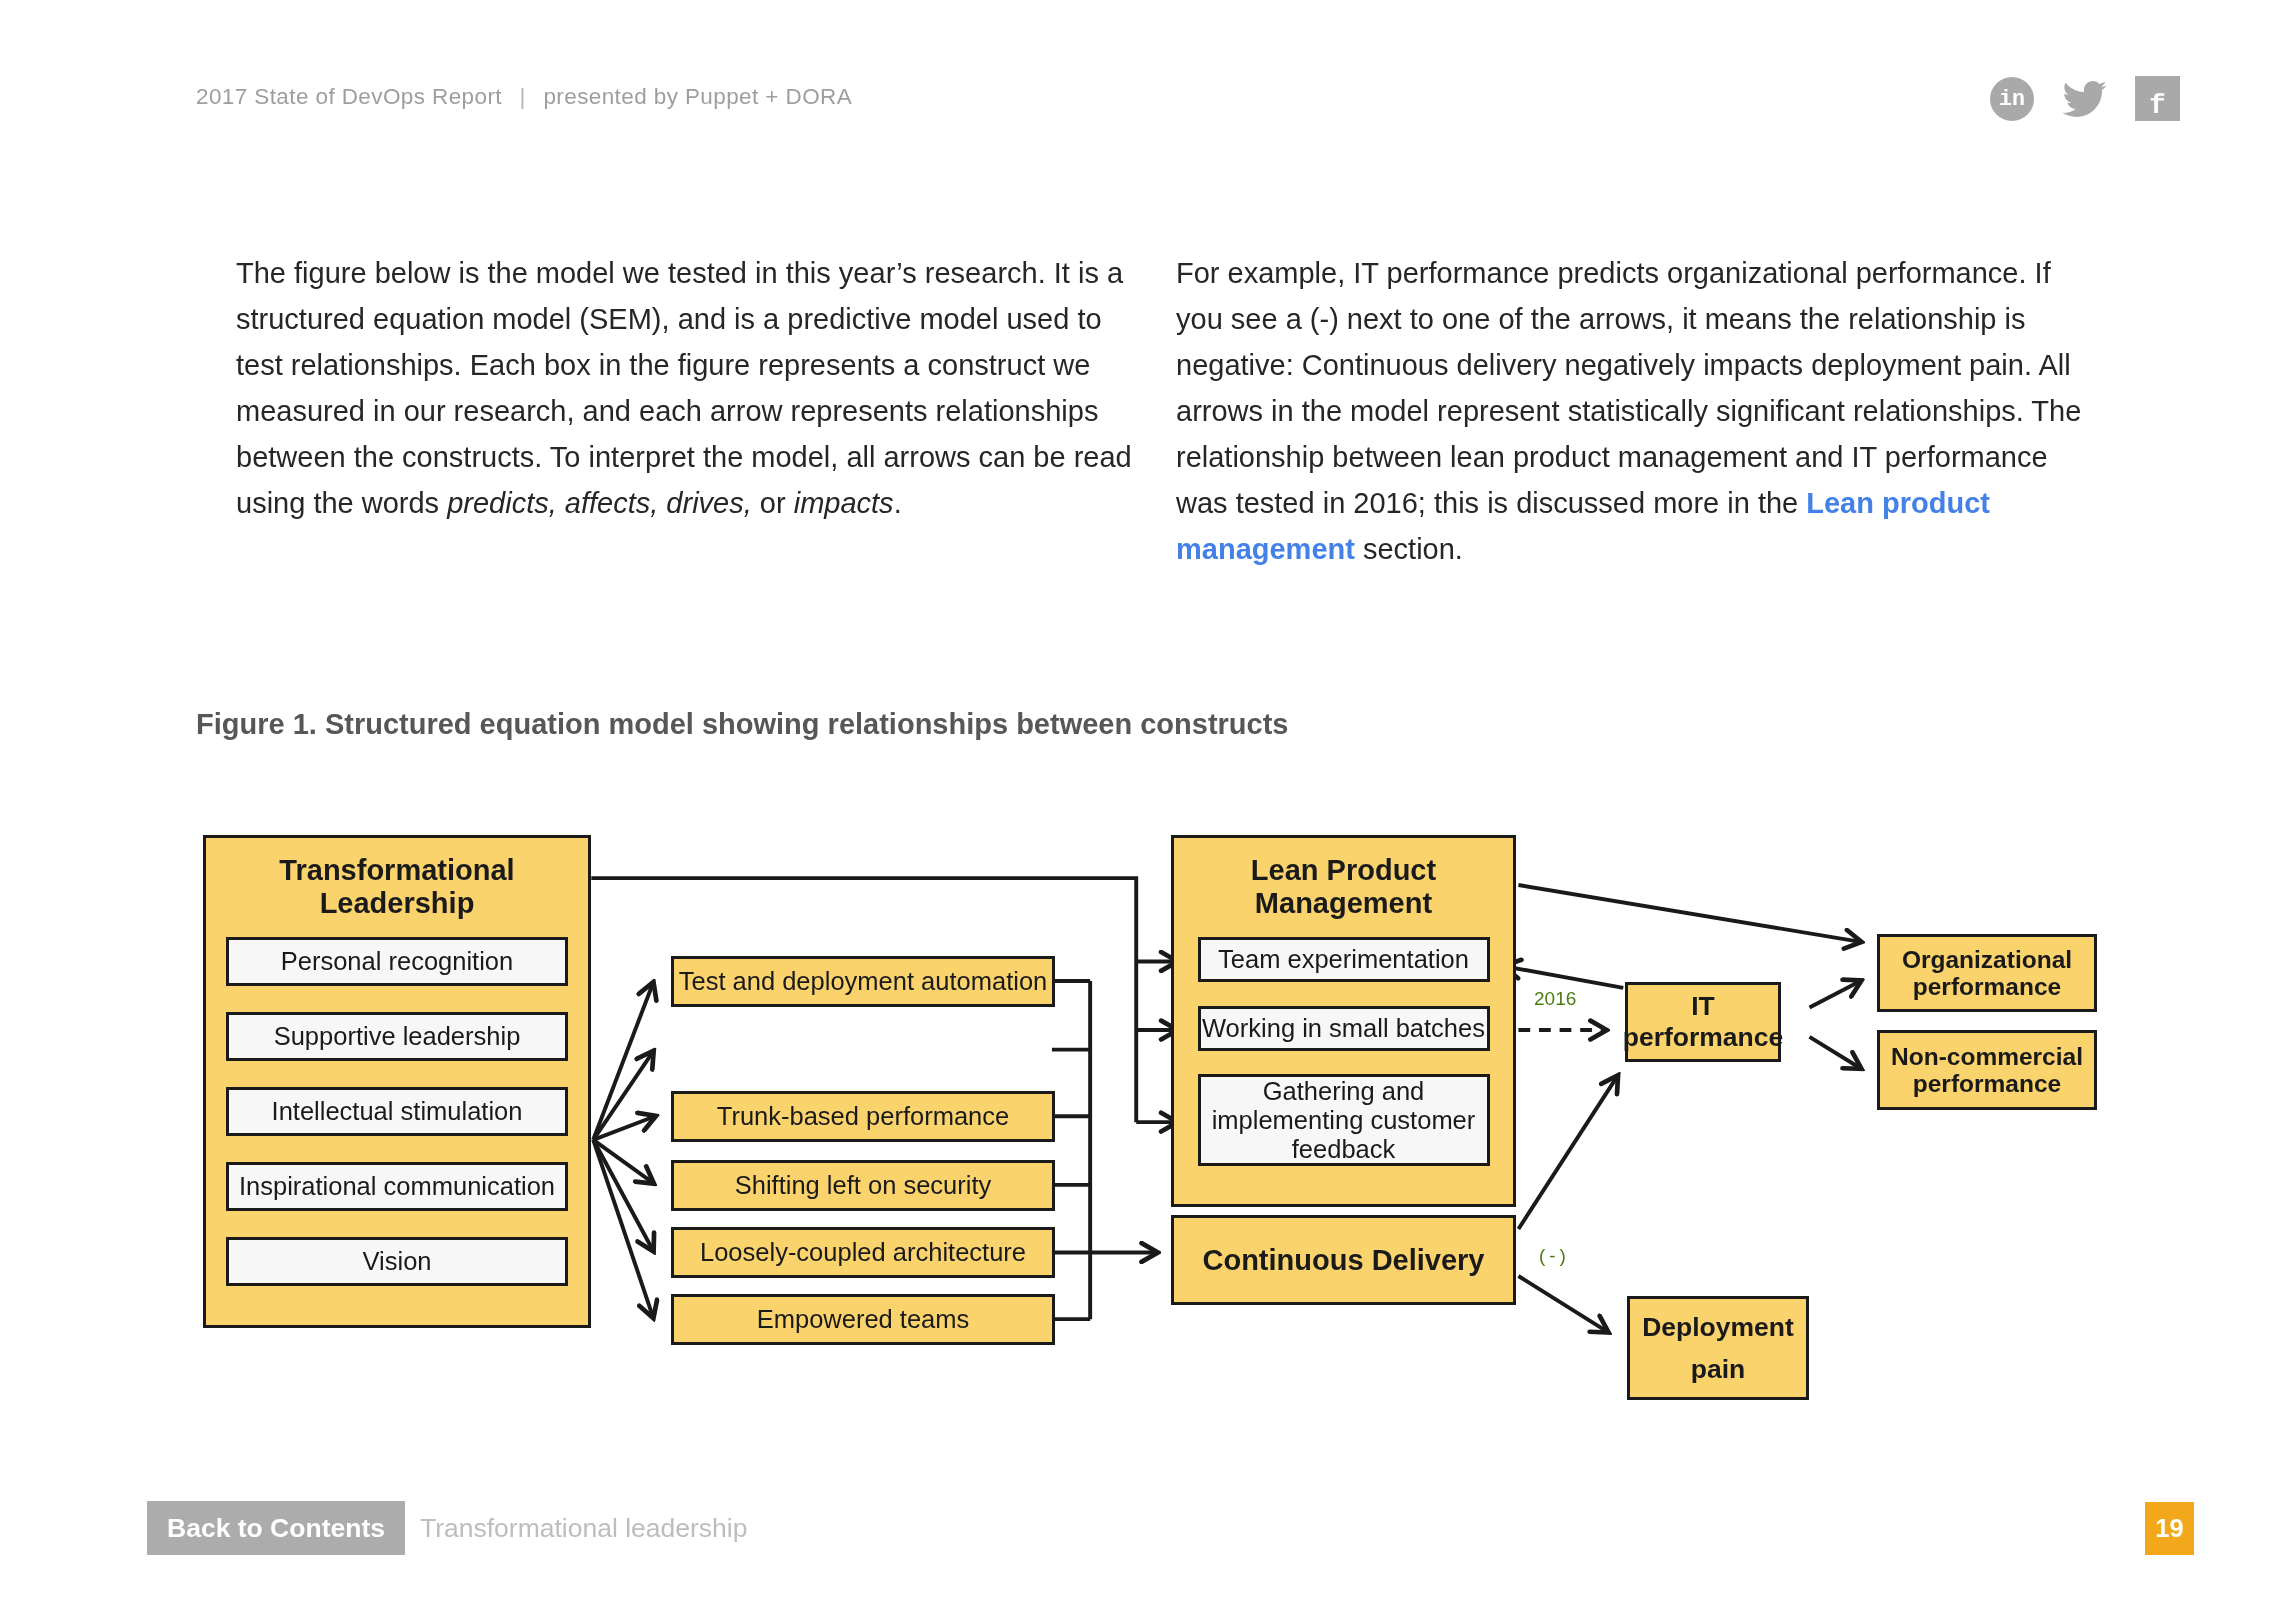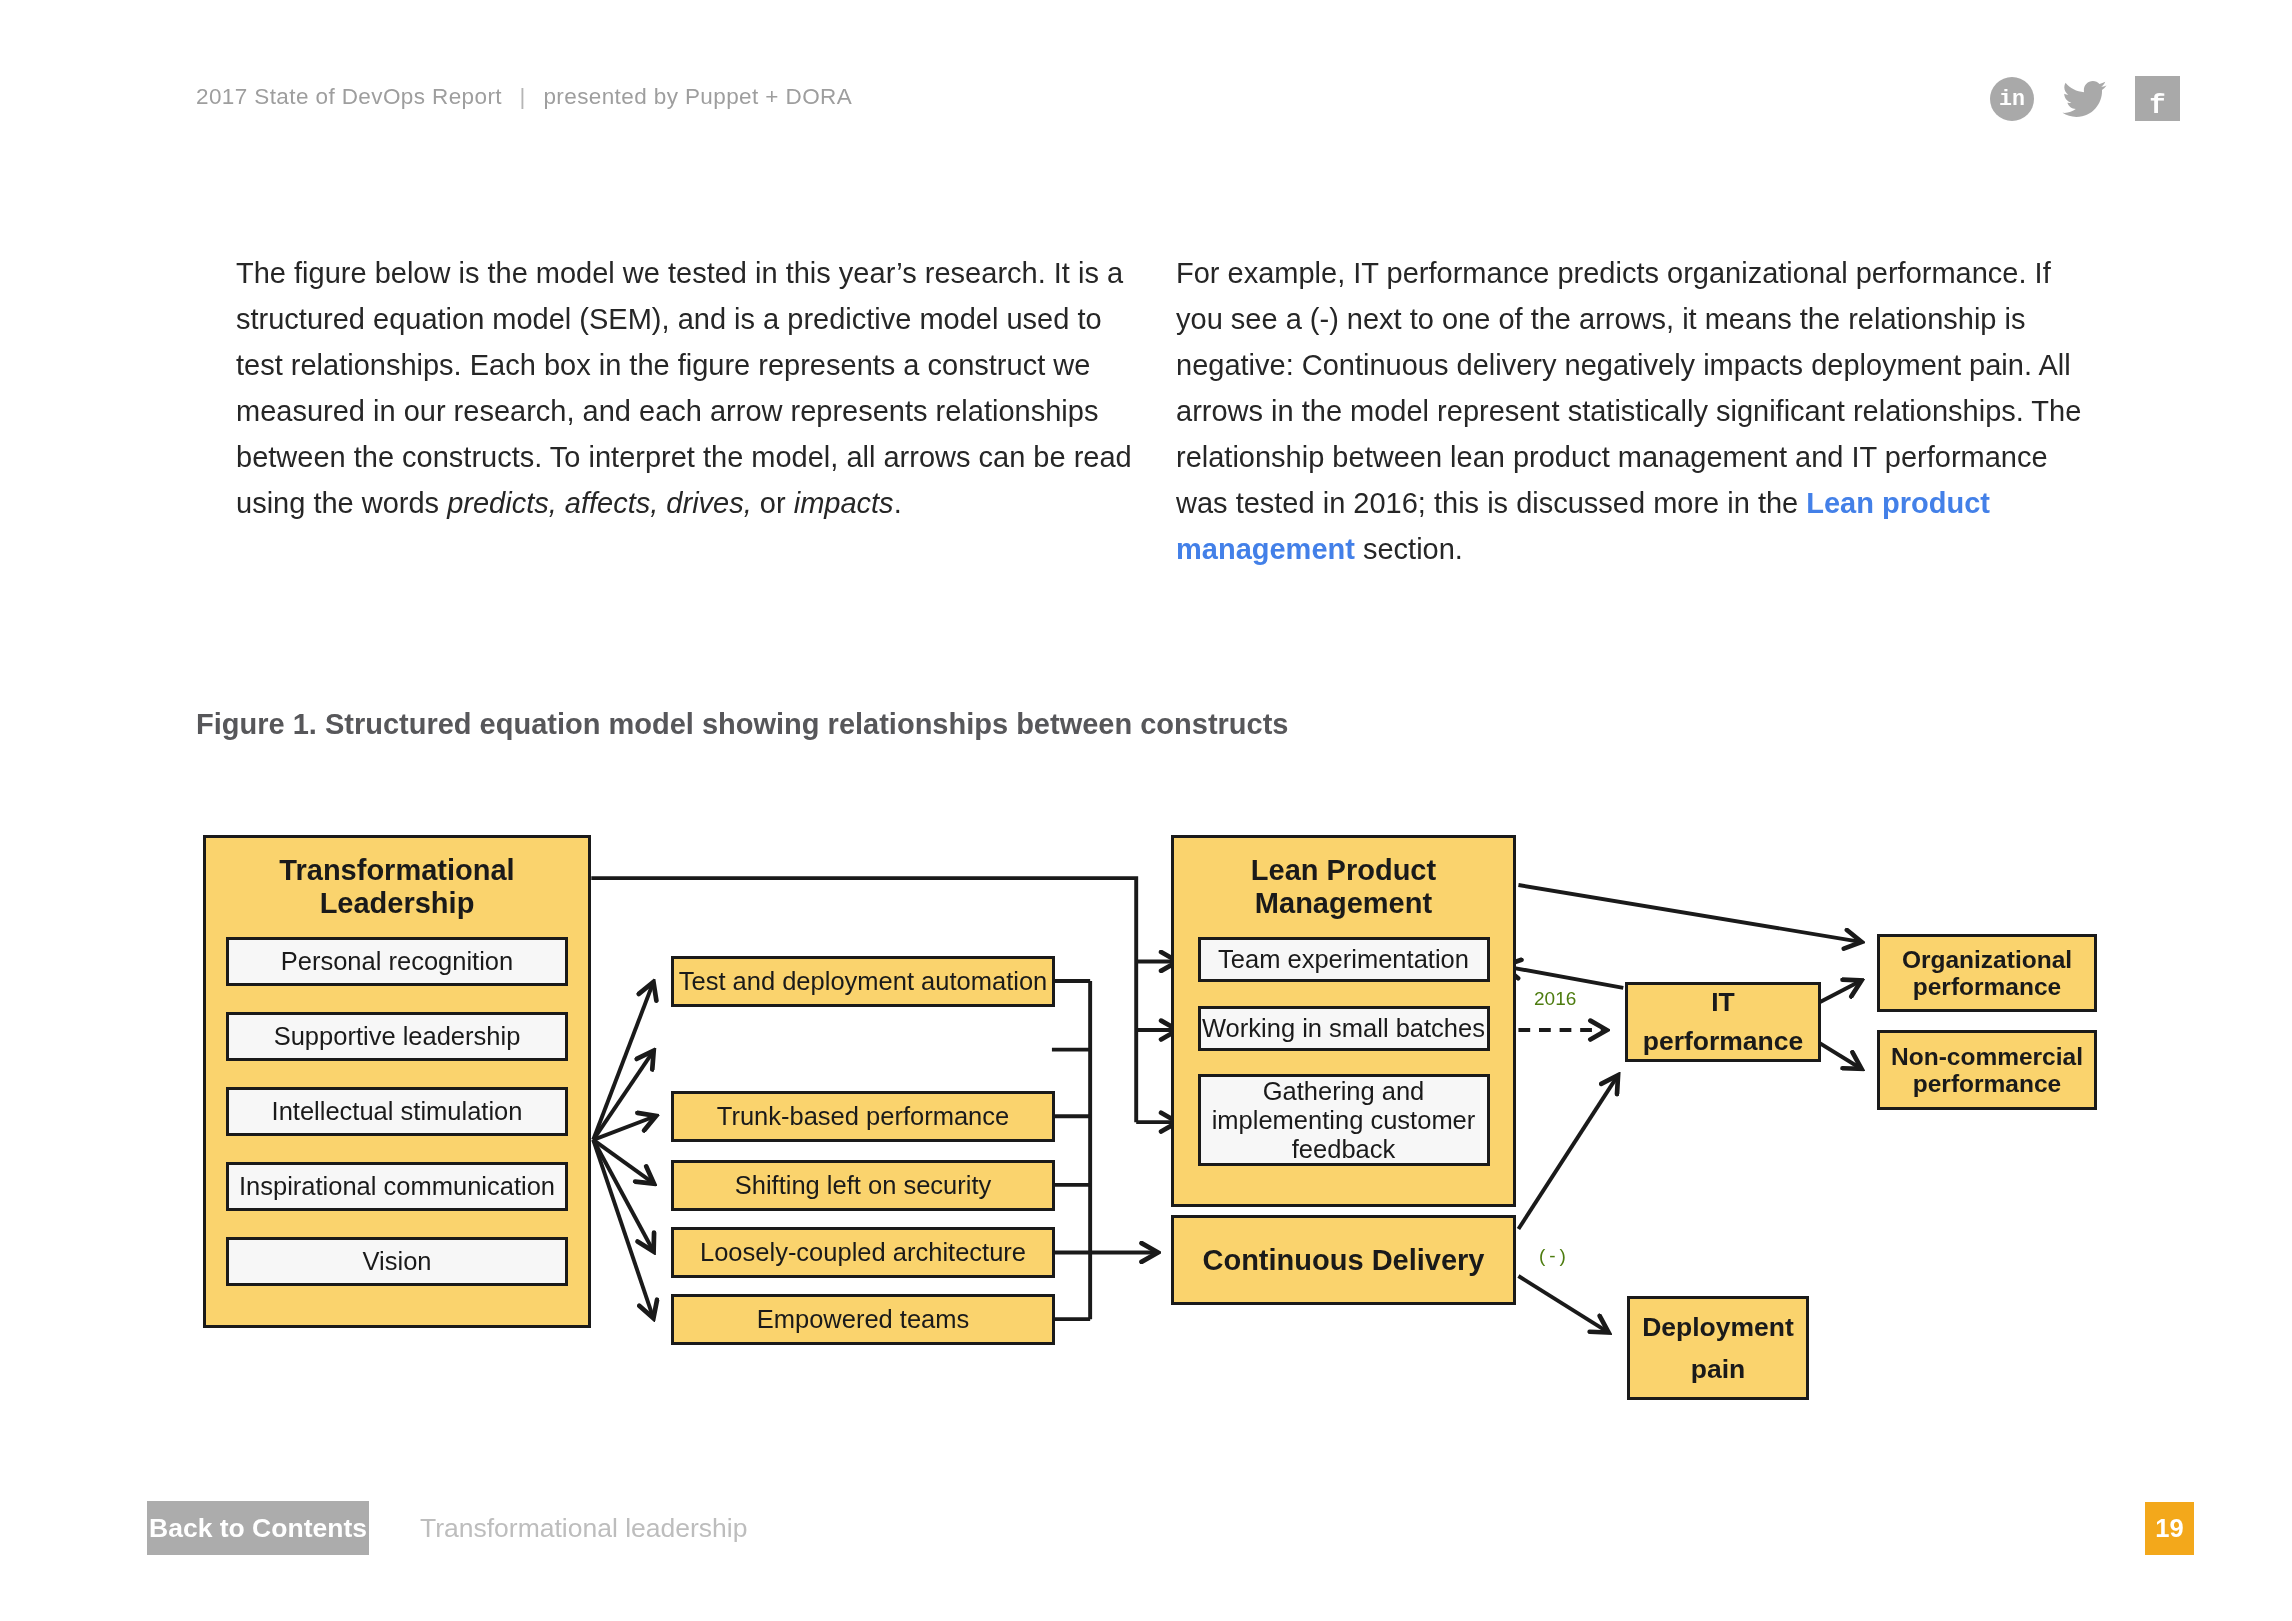--- a/index.html
+++ b/index.html
@@ -54,31 +54,31 @@
   }
   .cd-box {
     left:1171px; top:1215px; width:345px; height:90px; display:flex; align-items:center;
     justify-content:center; font-weight:bold; font-size:29px; color:#1a1a1a;
   }
   .small-node {
     position:absolute; background:#fad36d; border:3.9px solid #1a1a1a; display:flex;
     align-items:center; justify-content:center; text-align:center; font-weight:bold;
     color:#1a1a1a;
   }
-  .it-box  { left:1625px; top:982px; width:196px; height:80px;  font-size:26.5px; line-height:39px; }
+  .it-box  { left:1625px; top:982px; width:156px; height:80px;  font-size:26.5px; line-height:31px; }
   .org-box { left:1877px; top:934px;  width:220px; height:78px;  font-size:24.5px; line-height:27.4px; }
   .ncm-box { left:1877px; top:1030px; width:220px; height:80px;  font-size:24.5px; line-height:27.4px; }
   .dp-box  { left:1627px; top:1296px; width:182px; height:104px; font-size:26.5px; line-height:42px; }
   .conn { position:absolute; left:0; top:0; pointer-events:none; }
   .anno { position:absolute; font-size:19px; color:#4d7c0f; }
   .anno-year { left:1534px; top:988px; }
   .anno-neg  { left:1539px; top:1245px; letter-spacing:3.9px; }
   
   .back-btn {
-    position:absolute; left:147px; top:1501px; width:222px; height:54px; background:#acacac;
+    position:absolute; left:147px; top:1501px; width:258px; height:54px; background:#acacac;
     color:#ffffff; font-weight:bold; font-size:26.5px; display:flex; align-items:center;
     justify-content:center; cursor:pointer;
   }
   .footer-section { position:absolute; left:420px; top:1513px; font-size:26.5px; color:#bdbdbd; }
   .page-badge {
     position:absolute; left:2145px; top:1502px; width:49px; height:53px; background:#f3a81b;
     color:#ffffff; font-weight:bold; font-size:25.5px; display:flex; align-items:center;
     justify-content:center;
   }
 </style>

